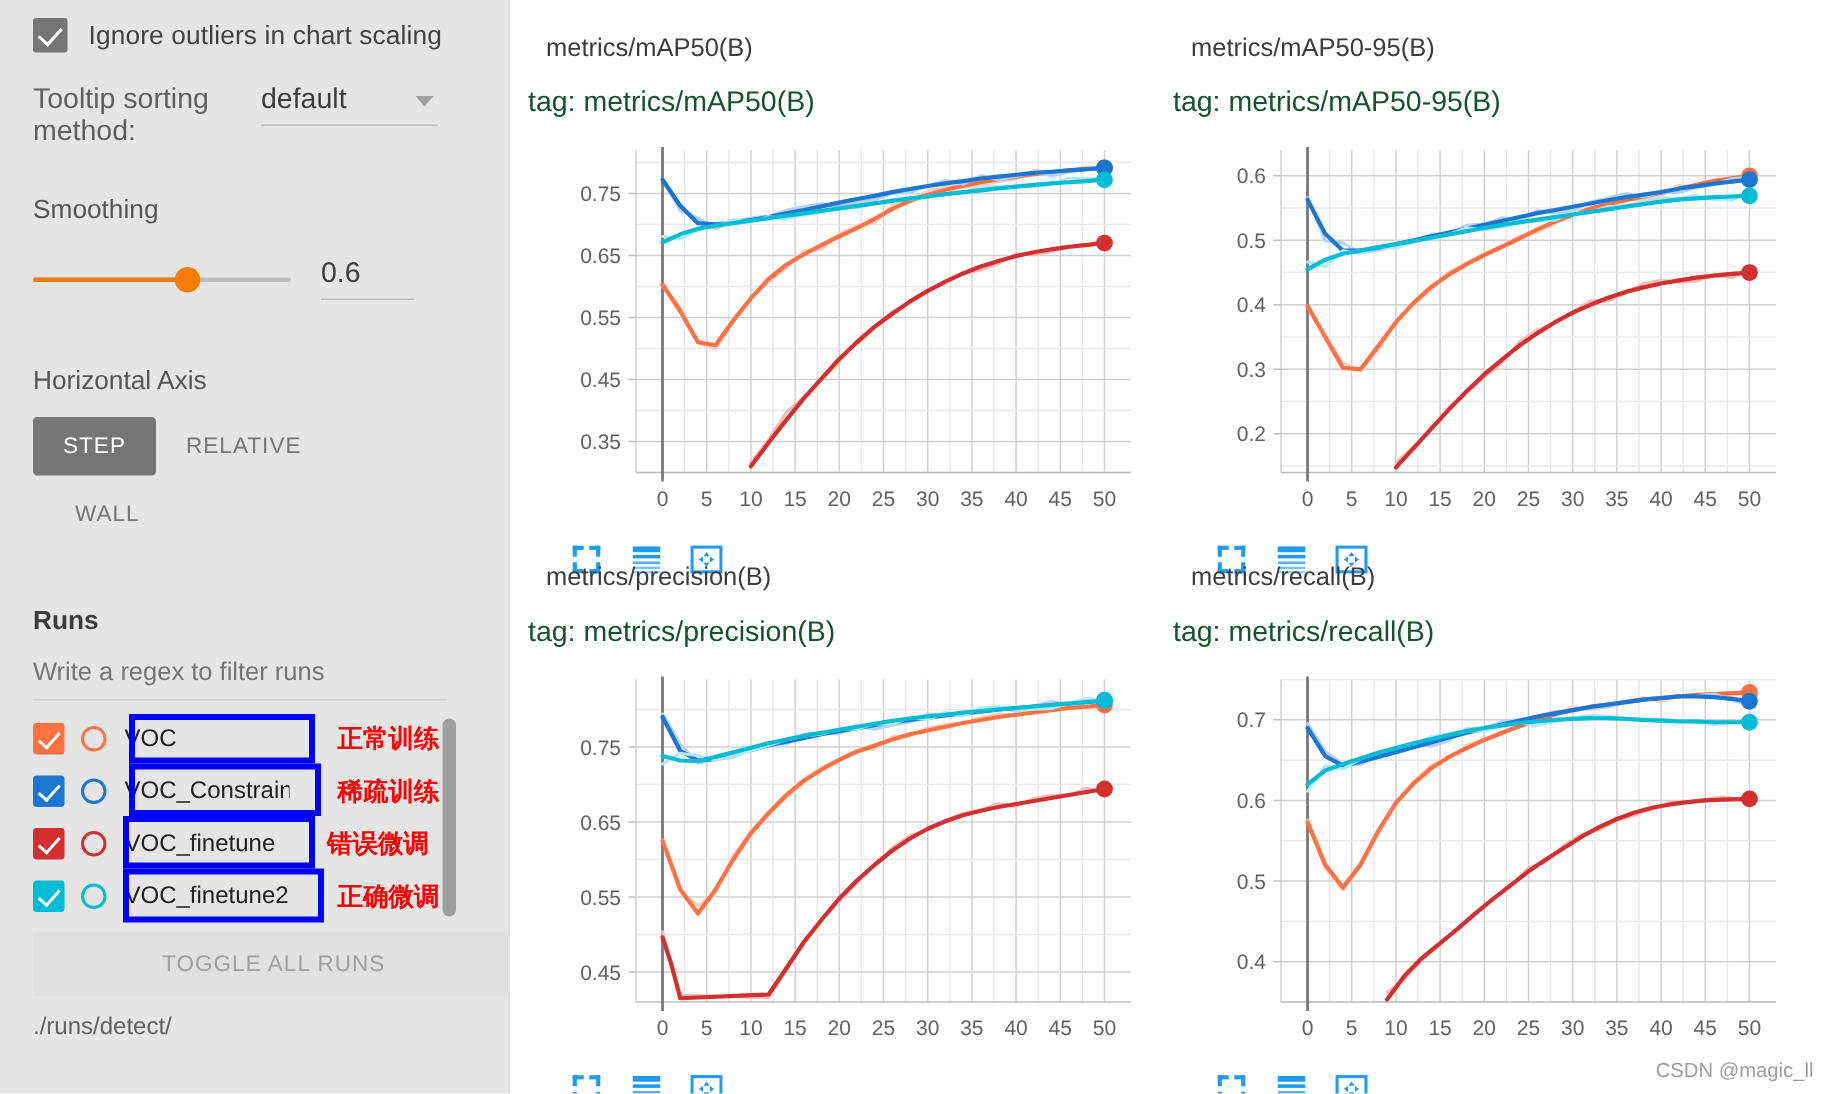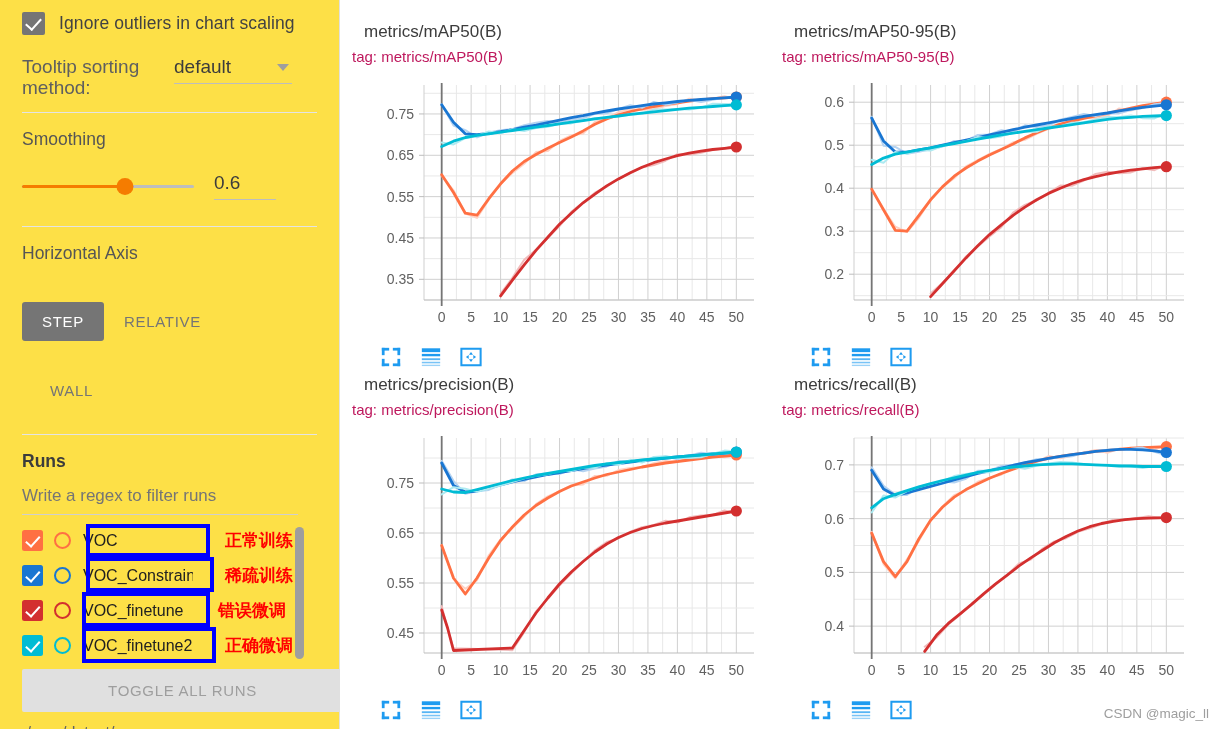--- a/index.html
+++ b/index.html
@@ -8,21 +8,21 @@
     width: 1221px; height: 729px;
     overflow: hidden;
     background: #ffffff;
     font-family: "Liberation Sans", "DejaVu Sans", sans-serif;
   }
   #app { position: relative; width: 1221px; height: 729px; display: flex; }
 
   
   #sidebar {
     width: 340px; height: 729px;
-    background: #fde047;
+    background: #e5e5e5;
     border-right: 1px solid #e0e0e0;
     position: relative;
     overflow: hidden;
     flex: 0 0 340px;
   }
 
   
   .outlier-row {
     display: flex; align-items: center;
     height: 46px; padding-left: 22px;
@@ -106,21 +106,21 @@
     font-size: 19px; color: #3c3c3c;
     padding-bottom: 5px; text-align: left;
   }
 
   
   .btn-row { display: flex; align-items: center; margin-top: 14px; padding-left: 22px; }
   .btn {
     font-size: 15px; letter-spacing: .7px;
     padding: 11px 20px; border-radius: 3px;
     color: #757575; background: transparent;
-    border: none; cursor: pointer; margin-top: 24px;
+    border: none; cursor: pointer;
   }
   .btn.active { background: #757575; color: #fff; }
   .btn-row2 { display: flex; margin-top: 6px; padding-left: 30px; }
 
   
   .regex-input {
     margin: 10px 22px 0 22px; width: 276px;
     border: none; border-bottom: 1px solid #cfcfcf;
     background: transparent;
     font-size: 17px; color: #616161;
@@ -191,21 +191,21 @@
     flex: 1; position: relative; background: #fff;
     padding: 22px 0 0 12px;
   }
   .chart-grid {
     display: grid;
     grid-template-columns: 430px 435px;
     grid-template-rows: 353px 353px;
   }
   .card { position: relative; }
   .card-title { font-size: 17px; color: #3c3c3c; line-height: 20px; margin-left: 12px; }
-  .card-tag { font-size: 15px; color: #be185d; margin-top: 6px; }
+  .card-tag { font-size: 19px; color: #14532d; margin-top: 16px; }
   .plot-wrap { position: relative; margin-top: 12px; }
   .yt { font-size: 14px; fill: #616161; font-family: "Liberation Sans", sans-serif; }
   .xt { font-size: 14px; fill: #616161; font-family: "Liberation Sans", sans-serif; }
 
   .chart-tools { display: flex; gap: 18px; margin-top: 6px; padding-left: 28px; }
   .tool { width: 22px; height: 22px; cursor: pointer; }
 
   .watermark {
     position: absolute; right: 12px; bottom: 8px;
     font-size: 13.5px; color: #9e9e9e;

